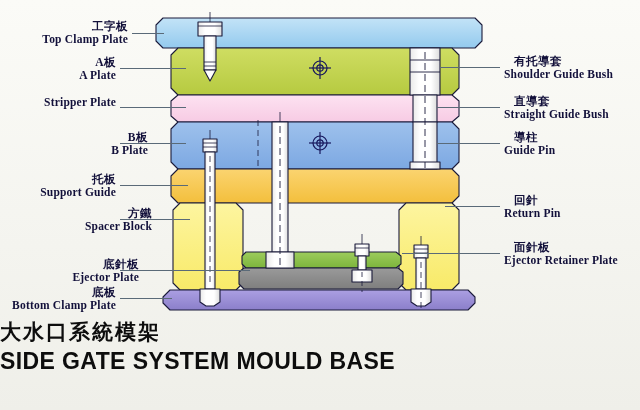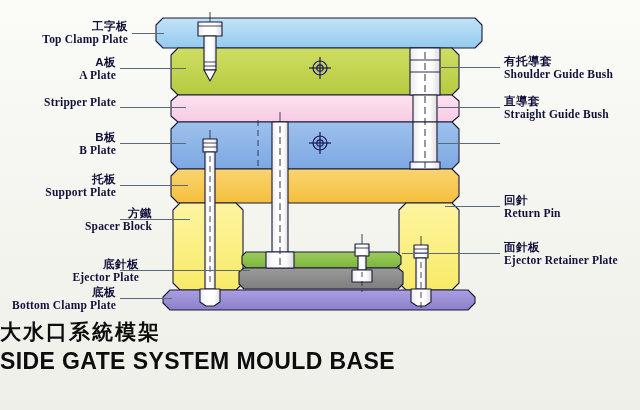--- a/index.html
+++ b/index.html
@@ -5,21 +5,21 @@
   html,body{margin:0;padding:0;}
   body{
     width:640px;height:410px;overflow:hidden;
     background:#f7f7f2;
     font-family:"Liberation Serif",serif;
     position:relative;
   }
   #stage{position:absolute;left:0;top:0;width:640px;height:410px;
          background:linear-gradient(180deg,#fbfbf7 0%,#f4f4ef 60%,#efefe9 100%);}
   .lbl{position:absolute;color:#12103a;line-height:1.08;}
-  .lbl .cn{font-family:Liberation Sans, sans-serif;font-weight:700;font-size:11.5px;letter-spacing:.5px;display:block;}
+  .lbl .cn{font-family:Liberation Serif, serif;font-weight:700;font-size:11.5px;letter-spacing:.5px;display:block;margin-left:10px;}
   .lbl .en{font-family:"Liberation Serif",serif;font-weight:700;font-size:11.5px;letter-spacing:.2px;display:block;margin-top:.5px;}
   .lbl.right{text-align:left;}
   .lbl.left{text-align:right;}
   .leader{position:absolute;height:1px;background:#5a6a78;}
   svg.diagram{position:absolute;left:0;top:0;}
   .title{position:absolute;left:0;width:640px;text-align:left;color:#0d0d0d;}
   .title .cn{font-family:"DejaVu Sans",sans-serif;font-weight:700;font-size:21px;letter-spacing:2px;}
   .title .en{font-family:"Liberation Sans",sans-serif;font-weight:700;font-size:23px;letter-spacing:.4px;}
 </style>
 </head>
@@ -180,28 +180,28 @@
 
   <div class="lbl left" style="left:0;top:56px;width:116px;">
     <span class="cn">A板</span>
     <span class="en">A Plate</span>
   </div>
 
   <div class="lbl left" style="left:0;top:95px;width:116px;">
     <span class="en">Stripper Plate</span>
   </div>
 
-  <div class="lbl left" style="left:0;top:131px;width:116px;">
+  <div class="lbl left" style="left:0;top:131px;width:116px;padding-left:32px;">
     <span class="cn">B板</span>
     <span class="en">B Plate</span>
   </div>
 
   <div class="lbl left" style="left:0;top:173px;width:116px;">
     <span class="cn">托板</span>
-    <span class="en">Support Plate</span>
+    <span class="en">Support Guide</span>
   </div>
 
   <div class="lbl left" style="left:0;top:207px;width:116px;padding-left:36px;">
     <span class="cn">方鐵</span>
     <span class="en">Spacer Block</span>
   </div>
 
   <div class="lbl left" style="left:0;top:258px;width:116px;padding-left:23px;">
     <span class="cn">底針板</span>
     <span class="en">Ejector Plate</span>
@@ -215,20 +215,24 @@
   <div class="lbl right" style="left:504px;top:55px;">
     <span class="cn">有托導套</span>
     <span class="en">Shoulder Guide Bush</span>
   </div>
 
   <div class="lbl right" style="left:504px;top:95px;">
     <span class="cn">直導套</span>
     <span class="en">Straight Guide Bush</span>
   </div>
 
+  <div class="lbl right" style="left:504px;top:131px;">
+    <span class="cn">導柱</span>
+    <span class="en">Guide Pin</span>
+  </div>
 
   <div class="lbl right" style="left:504px;top:194px;">
     <span class="cn">回針</span>
     <span class="en">Return Pin</span>
   </div>
 
   <div class="lbl right" style="left:504px;top:241px;">
     <span class="cn">面針板</span>
     <span class="en">Ejector Retainer Plate</span>
   </div>

